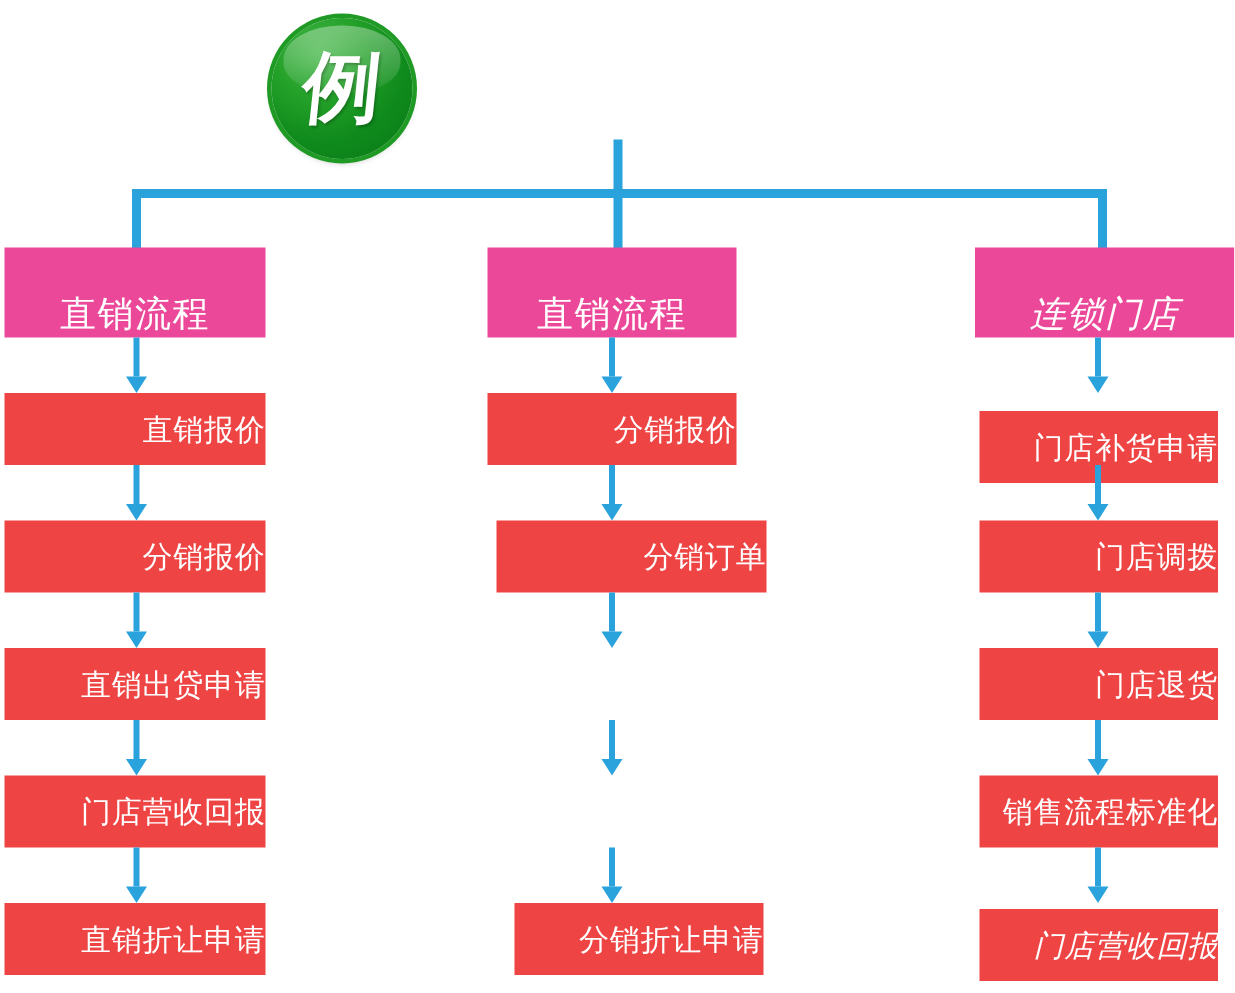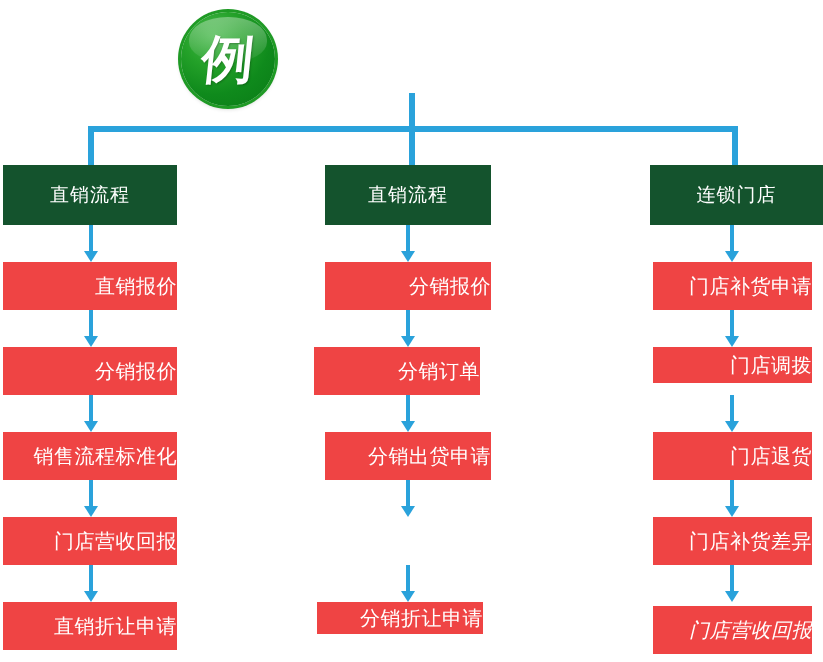--- a/index.html
+++ b/index.html
@@ -67,23 +67,24 @@
     text-align: center;
     box-sizing: border-box;
     white-space: nowrap;
   }
   .node-title {
     background: #2aa2db;
     font-size: 21px;
     letter-spacing: 1px;
   }
   .node-header {
-    background: #14532d;
-    font-size: 19px;
+    background: #ec4899;
+    font-size: 24px;
     letter-spacing: 1px;
+    align-items: flex-end;
   }
   .node-step {
     background: #ef4444;
     font-size: 20px;
     letter-spacing: 0.5px;
     justify-content: flex-end;
   }
 
   
   .conn {
@@ -149,21 +150,21 @@
   </div>
   <div class="node node-step" style="left:3px; top:347px; width:174px; height:48px;">
     <span>分销报价</span>
   </div>
 
   <div class="arrow-wrap" style="left:83px; top:395px; height:37px;">
     <div class="arrow-shaft" style="height:26px;"></div>
     <div class="arrow-head" style="top:26px;"></div>
   </div>
   <div class="node node-step" style="left:3px; top:432px; width:174px; height:48px;">
-    <span>销售流程标准化</span>
+    <span>直销出贷申请</span>
   </div>
 
   <div class="arrow-wrap" style="left:83px; top:480px; height:37px;">
     <div class="arrow-shaft" style="height:26px;"></div>
     <div class="arrow-head" style="top:26px;"></div>
   </div>
   <div class="node node-step" style="left:3px; top:517px; width:174px; height:48px;">
     <span>门店营收回报</span>
   </div>
 
@@ -184,79 +185,76 @@
     <div class="arrow-head" style="top:26px;"></div>
   </div>
   <div class="node node-step" style="left:325px; top:262px; width:166px; height:48px;">
     <span>分销报价</span>
   </div>
 
   <div class="arrow-wrap" style="left:400px; top:310px; height:37px;">
     <div class="arrow-shaft" style="height:26px;"></div>
     <div class="arrow-head" style="top:26px;"></div>
   </div>
-  <div class="node node-step" style="left:314px; top:347px; width:166px; height:48px;">
+  <div class="node node-step" style="left:331px; top:347px; width:180px; height:48px;">
     <span>分销订单</span>
   </div>
 
   <div class="arrow-wrap" style="left:400px; top:395px; height:37px;">
     <div class="arrow-shaft" style="height:26px;"></div>
     <div class="arrow-head" style="top:26px;"></div>
   </div>
-  <div class="node node-step" style="left:325px; top:432px; width:166px; height:48px;">
-    <span>分销出贷申请</span>
-  </div>
 
   <div class="arrow-wrap" style="left:400px; top:480px; height:37px;">
     <div class="arrow-shaft" style="height:26px;"></div>
     <div class="arrow-head" style="top:26px;"></div>
   </div>
 
   <div class="arrow-wrap" style="left:400px; top:565px; height:37px;">
     <div class="arrow-shaft" style="height:26px;"></div>
     <div class="arrow-head" style="top:26px;"></div>
   </div>
-  <div class="node node-step" style="left:317px; top:602px; width:166px; height:32px;">
+  <div class="node node-step" style="left:343px; top:602px; width:166px; height:48px;">
     <span>分销折让申请</span>
   </div>
 
-  <div class="node node-header" style="left:650px; top:165px; width:173px; height:60px;">
+  <div class="node node-header" style="left:650px; top:165px; width:173px; height:60px;font-style:italic;">
     <span>连锁门店</span>
   </div>
 
   <div class="arrow-wrap" style="left:724px; top:225px; height:37px;">
     <div class="arrow-shaft" style="height:26px;"></div>
     <div class="arrow-head" style="top:26px;"></div>
   </div>
-  <div class="node node-step" style="left:653px; top:262px; width:159px; height:48px;padding-left:48px;">
+  <div class="node node-step" style="left:653px; top:274px; width:159px; height:48px;padding-left:48px;">
     <span>门店补货申请</span>
   </div>
 
   <div class="arrow-wrap" style="left:724px; top:310px; height:37px;">
     <div class="arrow-shaft" style="height:26px;"></div>
     <div class="arrow-head" style="top:26px;"></div>
   </div>
-  <div class="node node-step" style="left:653px; top:347px; width:159px; height:36px;">
+  <div class="node node-step" style="left:653px; top:347px; width:159px; height:48px;">
     <span>门店调拨</span>
   </div>
 
   <div class="arrow-wrap" style="left:724px; top:395px; height:37px;">
     <div class="arrow-shaft" style="height:26px;"></div>
     <div class="arrow-head" style="top:26px;"></div>
   </div>
   <div class="node node-step" style="left:653px; top:432px; width:159px; height:48px;">
     <span>门店退货</span>
   </div>
 
   <div class="arrow-wrap" style="left:724px; top:480px; height:37px;">
     <div class="arrow-shaft" style="height:26px;"></div>
     <div class="arrow-head" style="top:26px;"></div>
   </div>
   <div class="node node-step" style="left:653px; top:517px; width:159px; height:48px;">
-    <span>门店补货差异</span>
+    <span>销售流程标准化</span>
   </div>
 
   <div class="arrow-wrap" style="left:724px; top:565px; height:37px;">
     <div class="arrow-shaft" style="height:26px;"></div>
     <div class="arrow-head" style="top:26px;"></div>
   </div>
   <div class="node node-step" style="left:653px; top:606px; width:159px; height:48px;font-style:italic;">
     <span>门店营收回报</span>
   </div>
 

